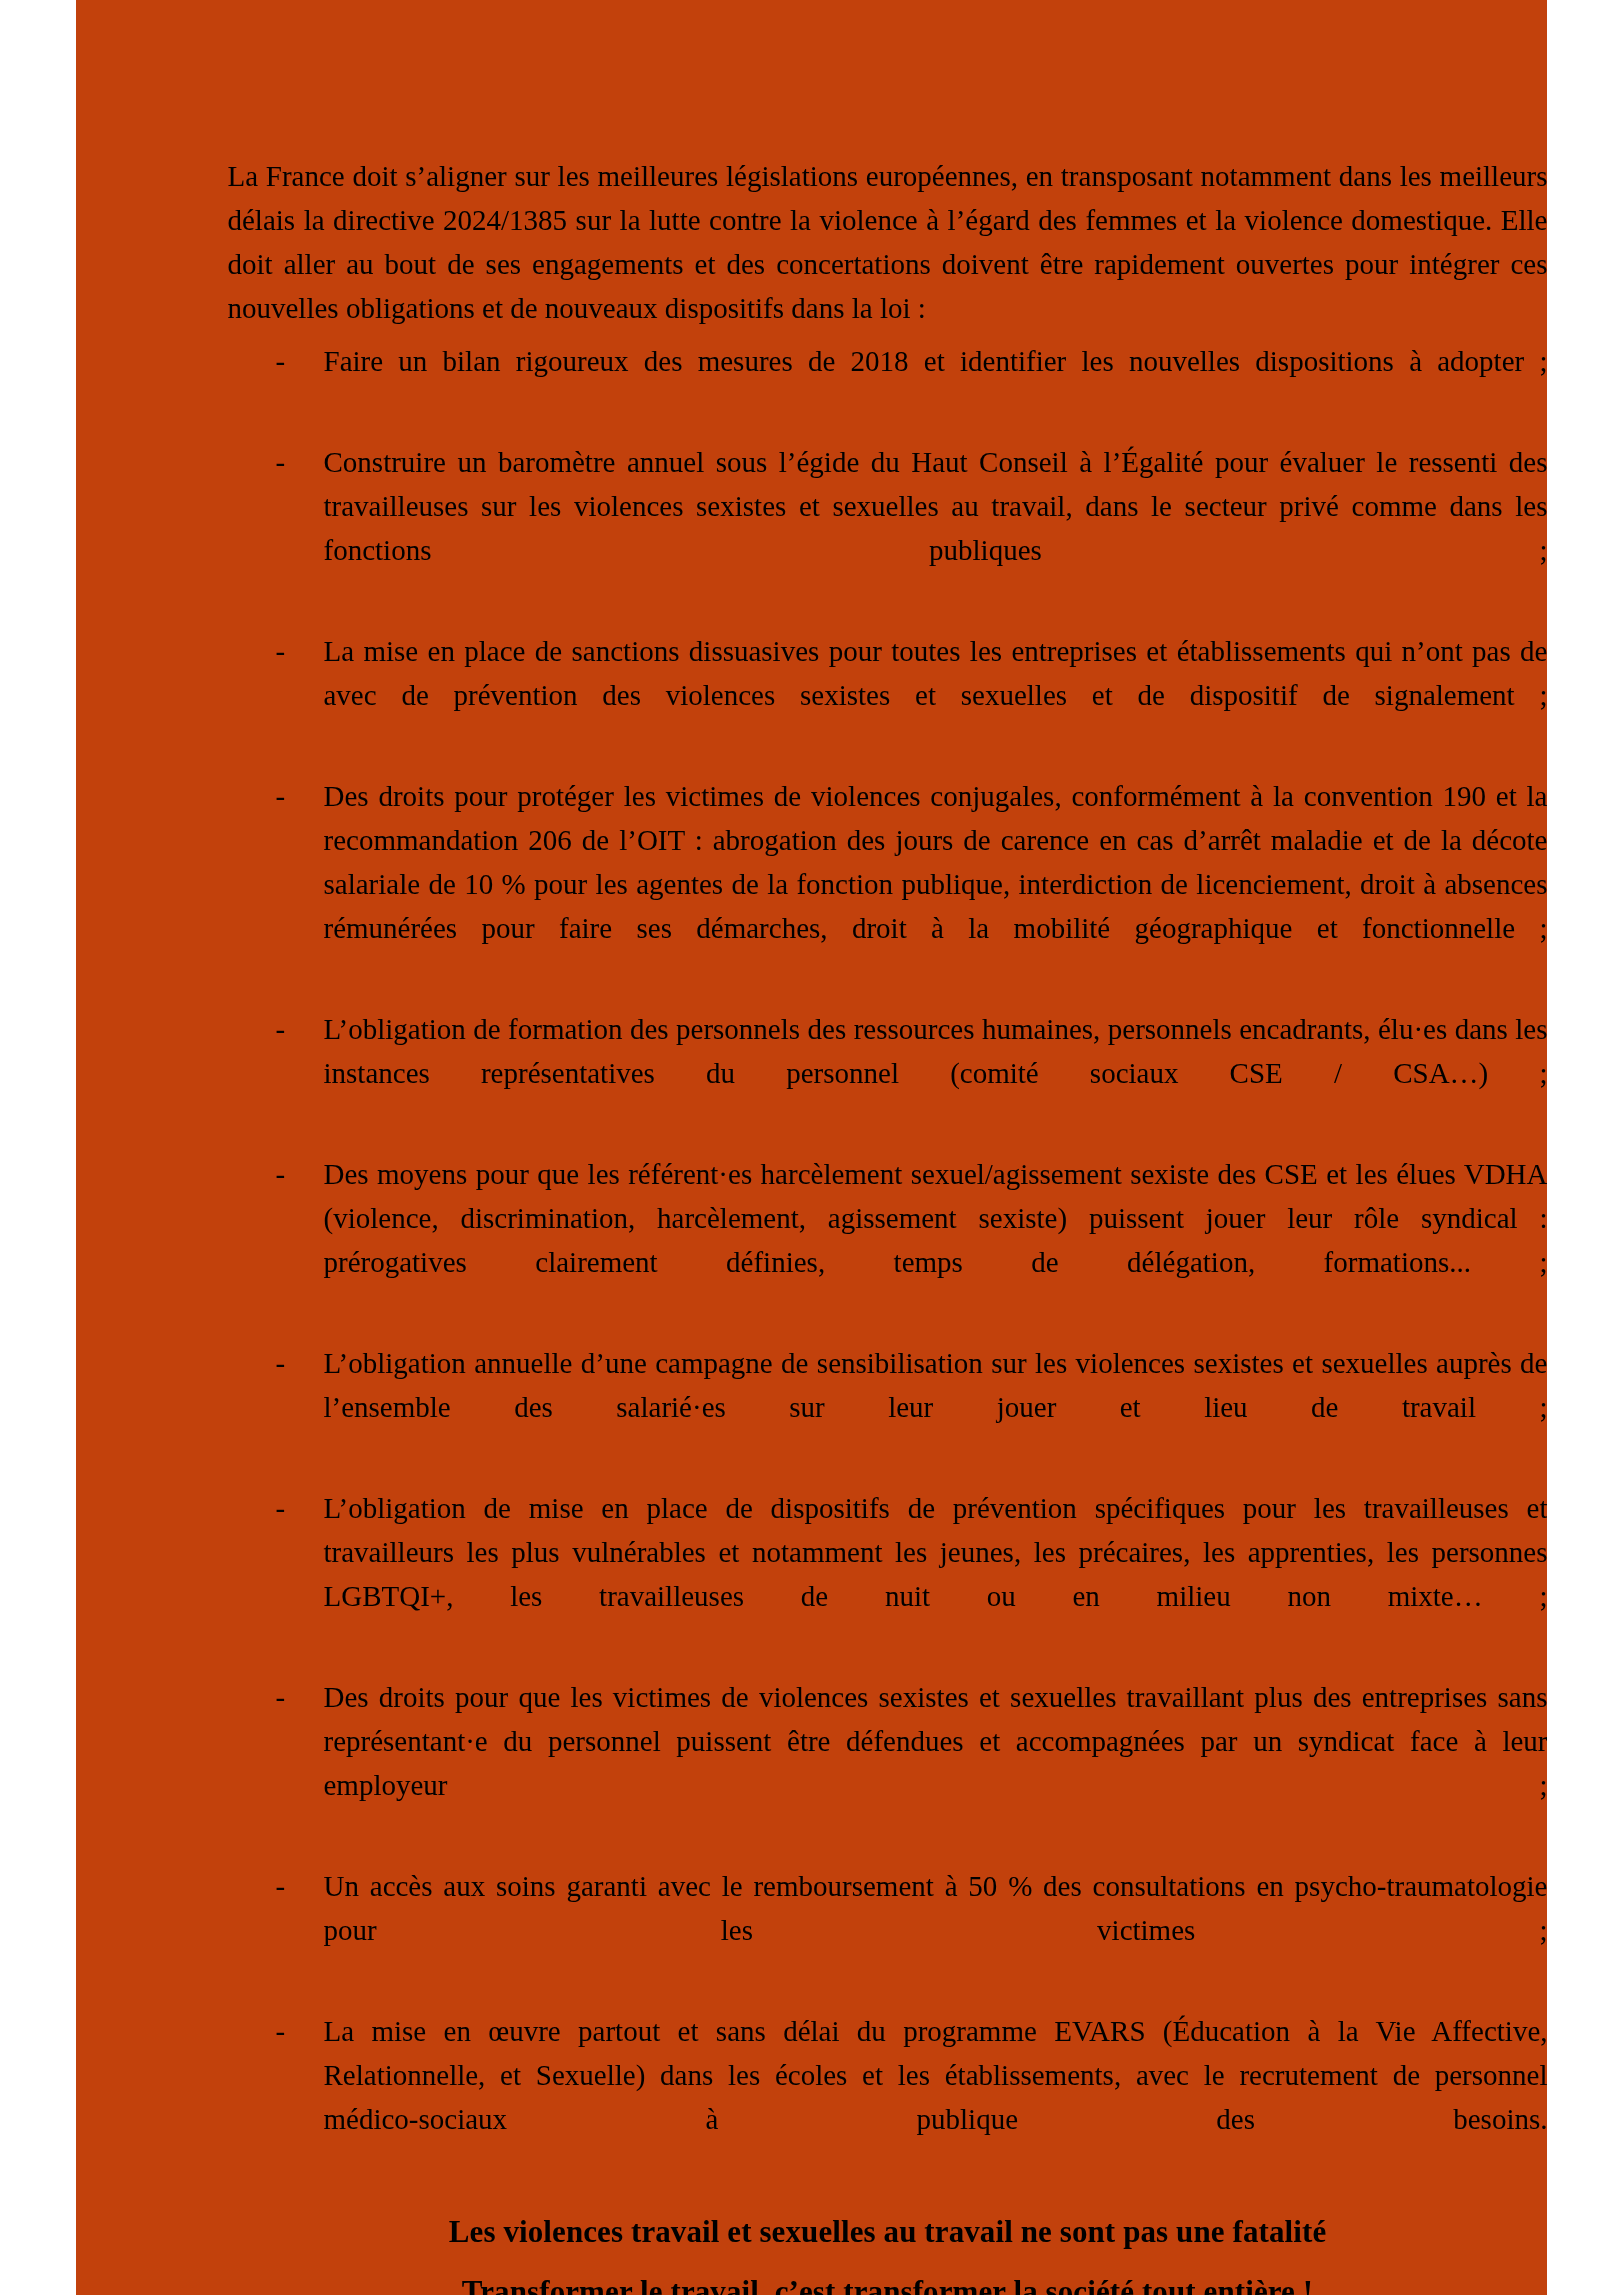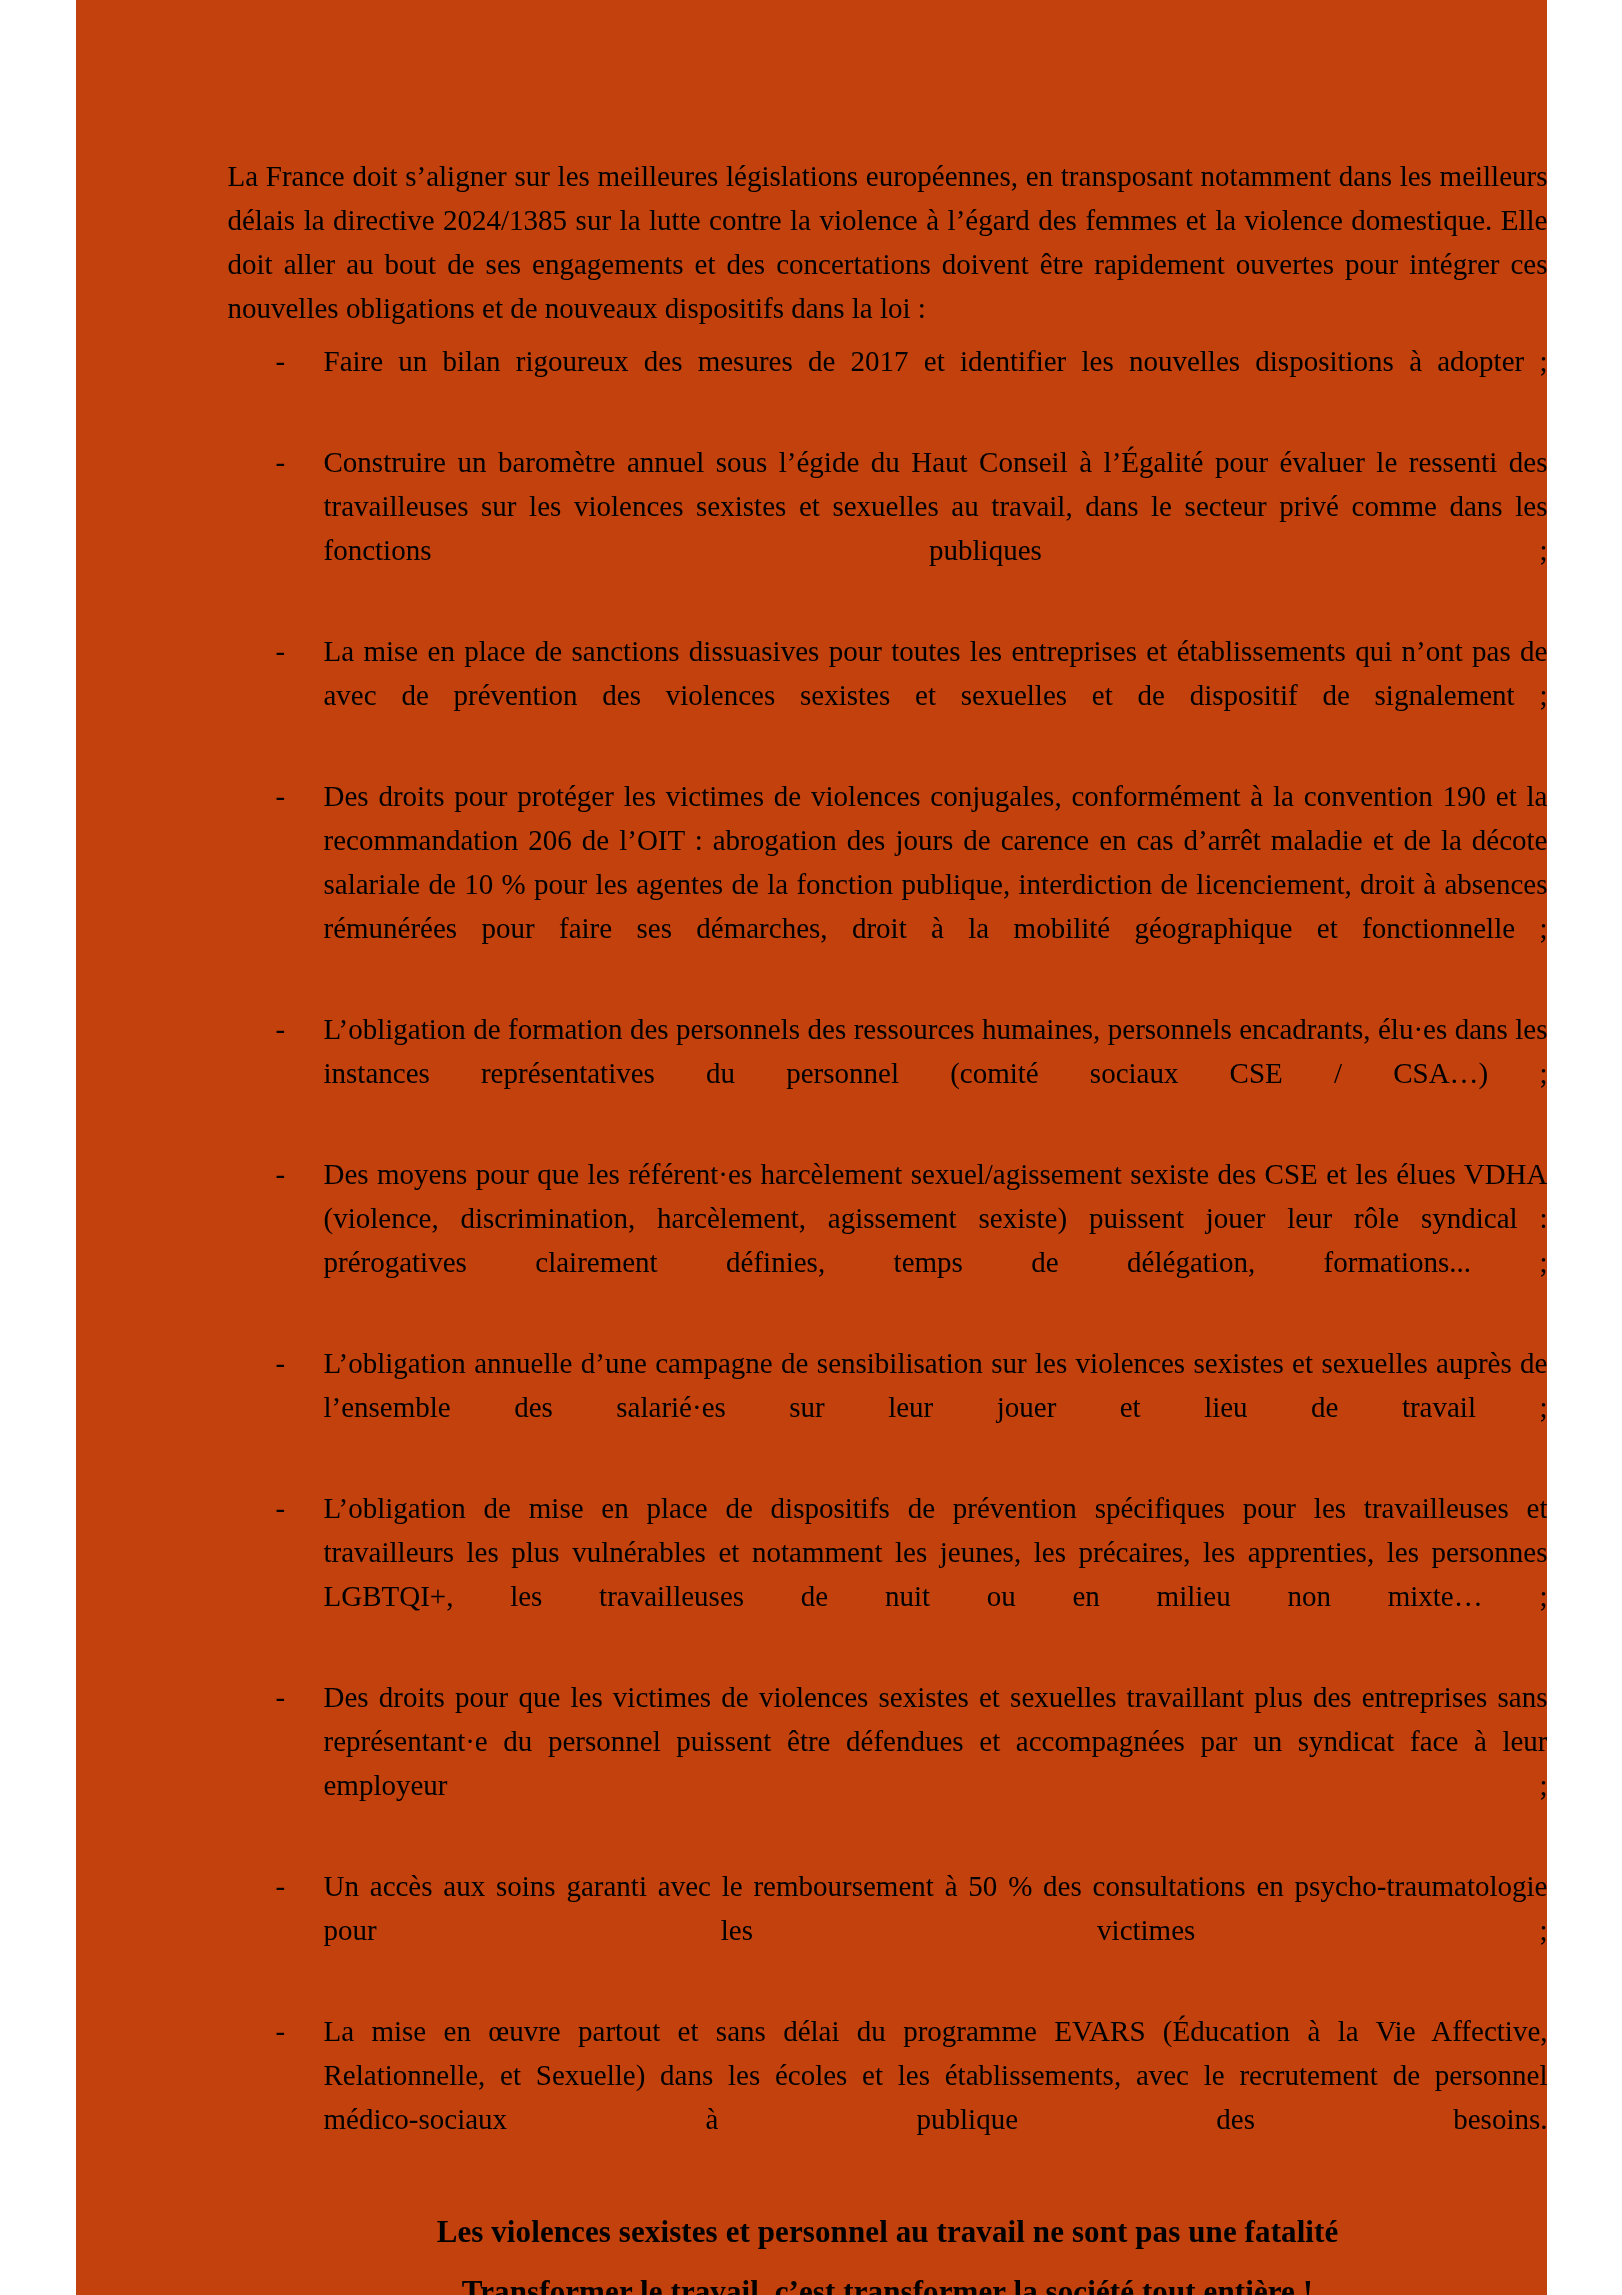--- a/index.html
+++ b/index.html
@@ -83,21 +83,21 @@
 
 <div class="page">
   <div class="content">
 
     <p class="intro">La France doit s’aligner sur les meilleures législations européennes, en transposant notamment dans les meilleurs délais la directive 2024/1385 sur la lutte contre la violence à l’égard des femmes et la violence domestique. Elle doit aller au bout de ses engagements et des concertations doivent être rapidement ouvertes pour intégrer ces nouvelles obligations et de nouveaux dispositifs dans la loi :</p>
 
     <ul class="bullet-list">
 
       <li class="bullet-item">
         <span class="bullet-marker">-</span>
-        <span class="bullet-text">Faire un bilan rigoureux des mesures de 2017 et identifier les nouvelles dispositions à adopter ;</span>
+        <span class="bullet-text">Faire un bilan rigoureux des mesures de 2018 et identifier les nouvelles dispositions à adopter ;</span>
       </li>
 
       <li class="bullet-item">
         <span class="bullet-marker">-</span>
         <span class="bullet-text">Construire un baromètre annuel sous l’égide du Haut Conseil à l’Égalité pour évaluer le ressenti des travailleuses sur les violences sexistes et sexuelles au travail, dans le secteur privé comme dans les fonctions publiques ;</span>
       </li>
 
       <li class="bullet-item">
         <span class="bullet-marker">-</span>
         <span class="bullet-text">La mise en place de sanctions dissuasives pour toutes les entreprises et établissements qui n’ont pas de avec de prévention des violences sexistes et sexuelles et de dispositif de signalement ;</span>
@@ -139,19 +139,19 @@
       </li>
 
       <li class="bullet-item">
         <span class="bullet-marker">-</span>
         <span class="bullet-text">La mise en œuvre partout et sans délai du programme EVARS (Éducation à la Vie Affective, Relationnelle, et Sexuelle) dans les écoles et les établissements, avec le recrutement de personnel médico-sociaux à publique des besoins.</span>
       </li>
 
     </ul>
 
     <div class="slogans">
-      <p class="slogan-line">Les violences sexistes et personnel au travail ne sont pas une fatalité</p>
+      <p class="slogan-line">Les violences travail et sexuelles au travail ne sont pas une fatalité</p>
       <p class="slogan-line">Transformer le travail, c’est transformer la société tout entière !</p>
     </div>
 
   </div>
 </div>
 
 
 </body></html>

